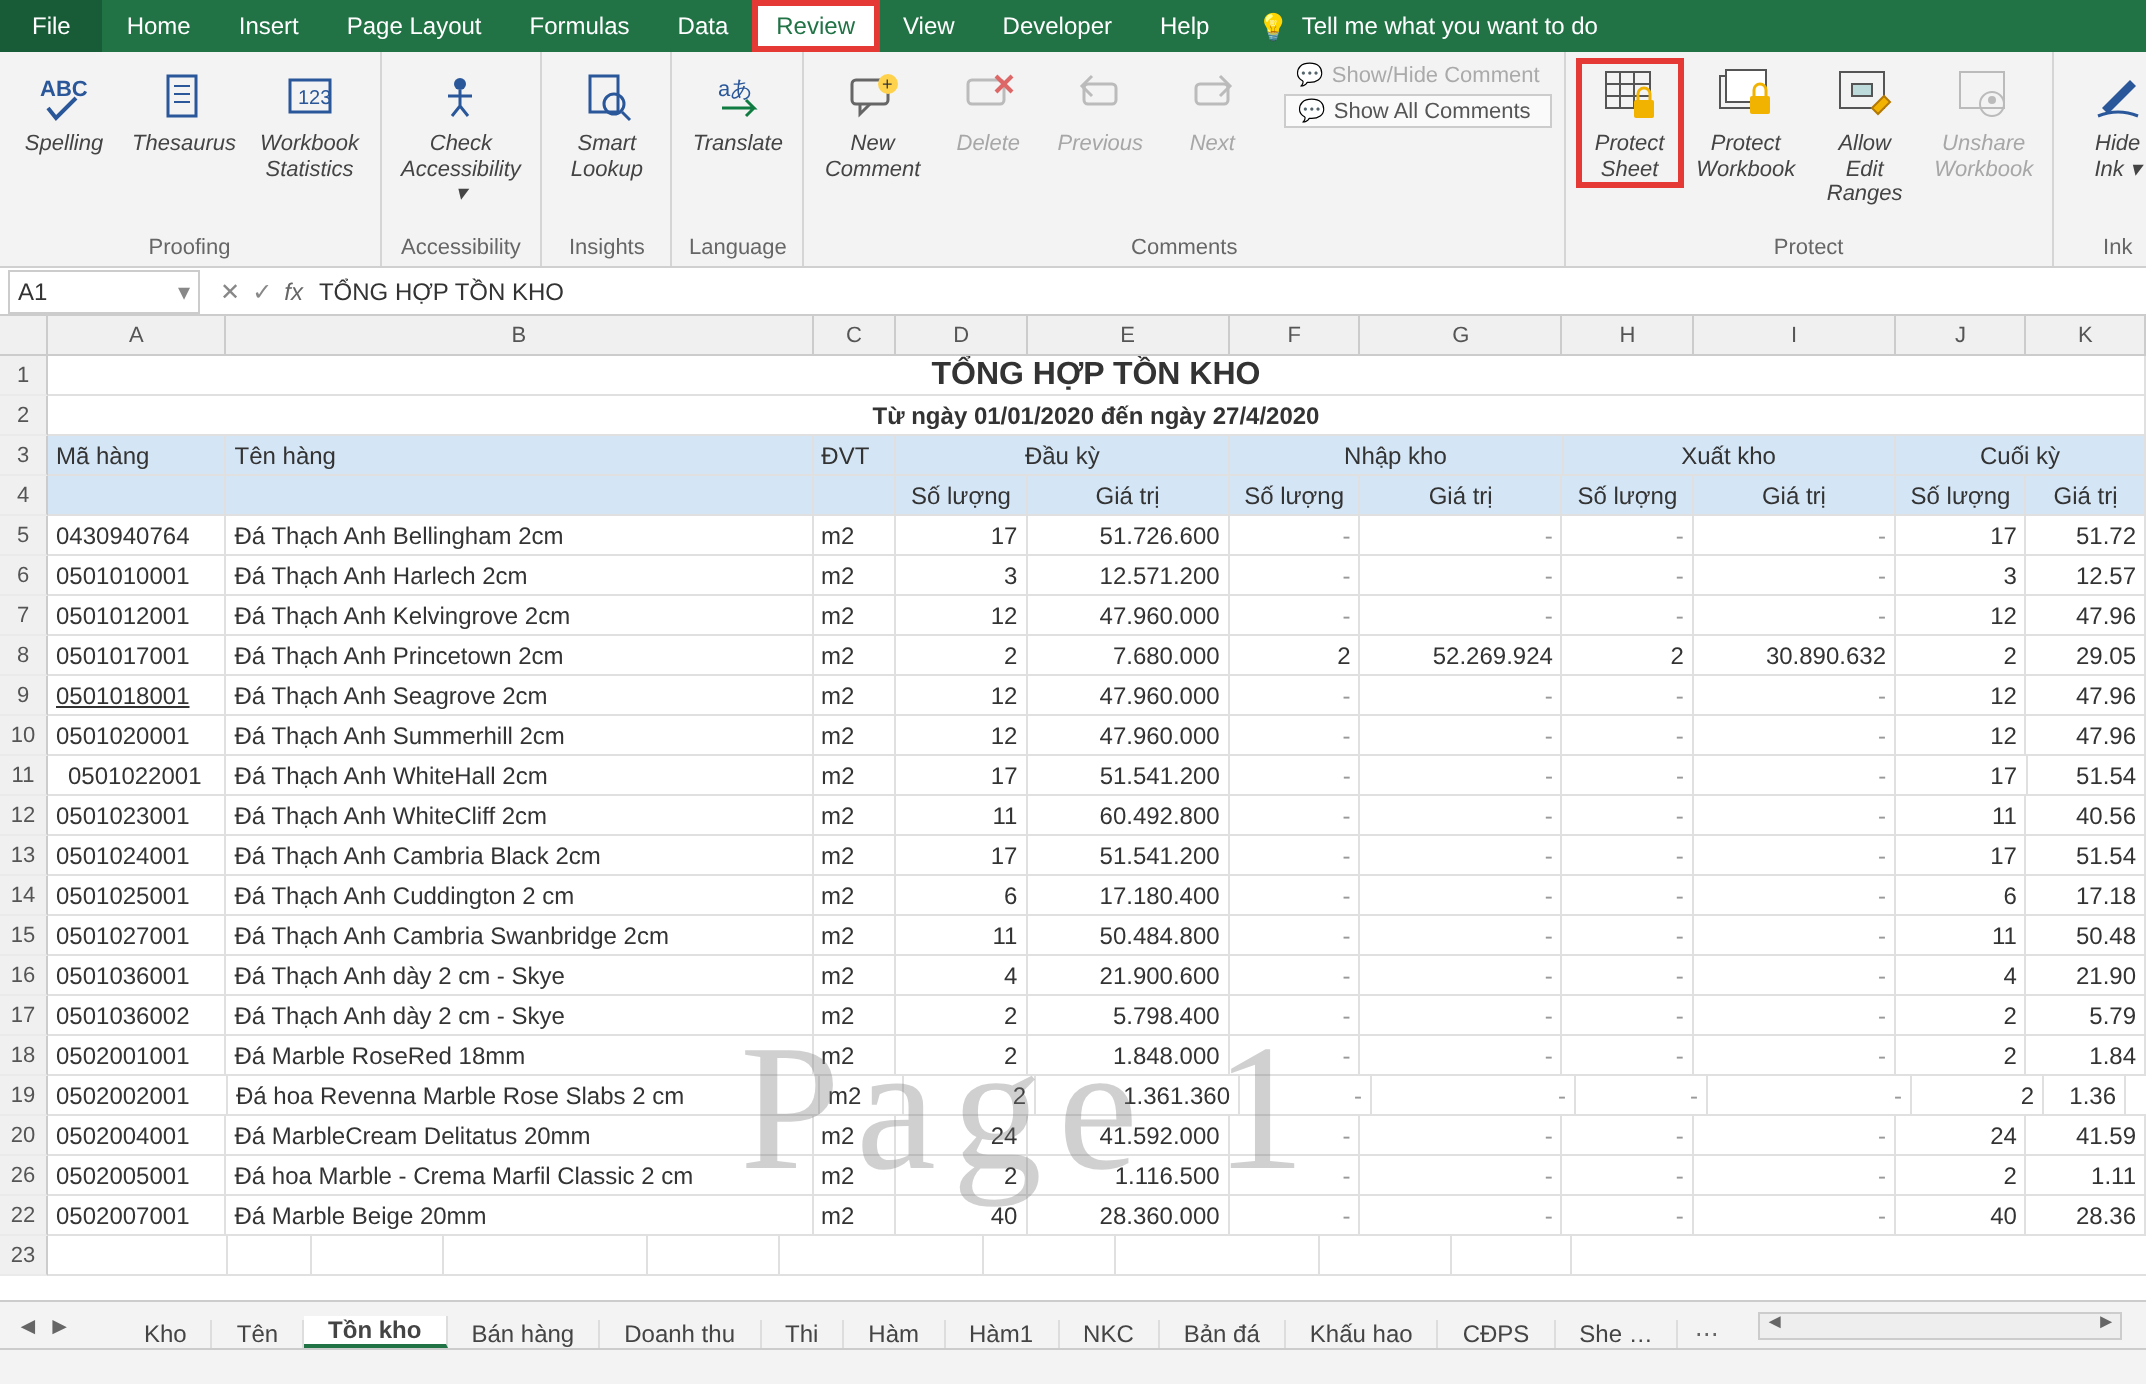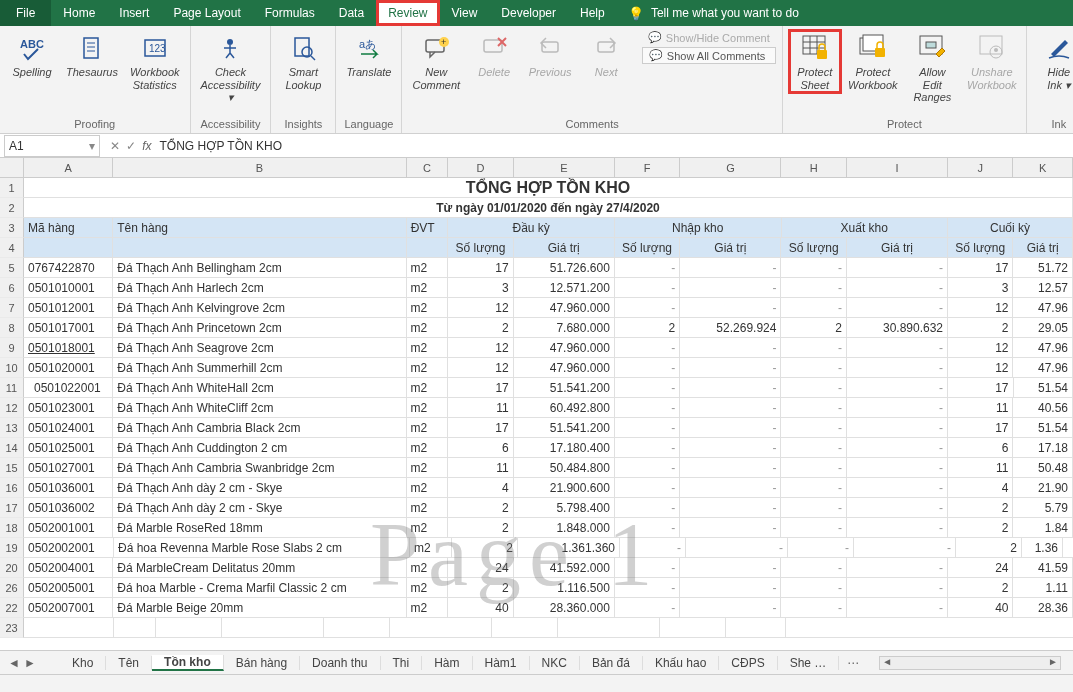--- a/index.html
+++ b/index.html
@@ -48,21 +48,21 @@
 .sub-row { justify-content: center; font-weight: bold; font-size: 12px; }
 .hdr-cell { background: #d4e5f5; font-size: 12px; }
 .hdr-cell.center { justify-content: center; }
 .num { justify-content: flex-end; }
 .dash { justify-content: flex-end; color: #999; }
 .watermark { position: absolute; left: 370px; top: 345px; font-size: 90px; color: rgba(120,120,120,0.35); font-family: "Times New Roman", serif; pointer-events: none; letter-spacing: 8px; }
 
 
 .sheet-bar { position: absolute; bottom: 18px; left: 0; right: 0; height: 24px; background: #f3f3f3; border-top: 1px solid #ccc; display: flex; align-items: center; font-size: 12px; }
 .nav-arrows { width: 60px; display: flex; gap: 4px; padding-left: 8px; color: #666; }
-.sheet-tabs { display: flex; align-items: center; height: 100%; }
+.sheet-tabs { display: flex; align-items: flex-end; height: 100%; }
 .sheet-tab { padding: 0 12px; display: flex; align-items: center; border-right: 1px solid #ddd; color: #444; background: #f3f3f3; cursor: pointer; }
 .sheet-tab.active { background: #fff; border-bottom: 2px solid #217346; font-weight: bold; }
 .sheet-more { padding: 0 8px; color: #666; }
 .hscroll { flex: 1; margin: 0 12px; height: 14px; background: #eee; border: 1px solid #ccc; position: relative; }
 .hscroll::before, .hscroll::after { content: "◄"; position: absolute; left: 2px; top: -1px; font-size: 10px; color: #666; }
 .hscroll::after { content: "►"; left: auto; right: 2px; }
 
 .status-bar { position: absolute; bottom: 0; left: 0; right: 0; height: 18px; background: #f3f3f3; border-top: 1px solid #ccc; }
 
 svg { display: block; }
@@ -376,21 +376,21 @@
         <div class="cell hdr-cell center" style="width: 66px;">Số lượng</div>
         <div class="cell hdr-cell center" style="width: 102px;">Giá trị</div>
         <div class="cell hdr-cell center" style="width: 66px;">Số lượng</div>
         <div class="cell hdr-cell center" style="width: 102px;">Giá trị</div>
         <div class="cell hdr-cell center" style="width: 66px;">Số lượng</div>
         <div class="cell hdr-cell center" style="width: 102px;">Giá trị</div>
         <div class="cell hdr-cell center" style="width: 66px;">Số lượng</div>
         <div class="cell hdr-cell center" style="width: 60px;">Giá trị</div>
       </div>
       <div class="row">
-        <div class="cell " style="width: 90px;">0767422870</div>
+        <div class="cell " style="width: 90px;">0430940764</div>
         <div class="cell " style="width: 296px;">Đá Thạch Anh Bellingham 2cm</div>
         <div class="cell " style="width: 42px;">m2</div>
         <div class="cell num" style="width: 66px;">17</div>
         <div class="cell num" style="width: 102px;">51.726.600</div>
         <div class="cell dash" style="width: 66px;">-</div>
         <div class="cell dash" style="width: 102px;">-</div>
         <div class="cell dash" style="width: 66px;">-</div>
         <div class="cell dash" style="width: 102px;">-</div>
         <div class="cell num" style="width: 66px;">17</div>
         <div class="cell num" style="width: 60px;">51.72</div>

